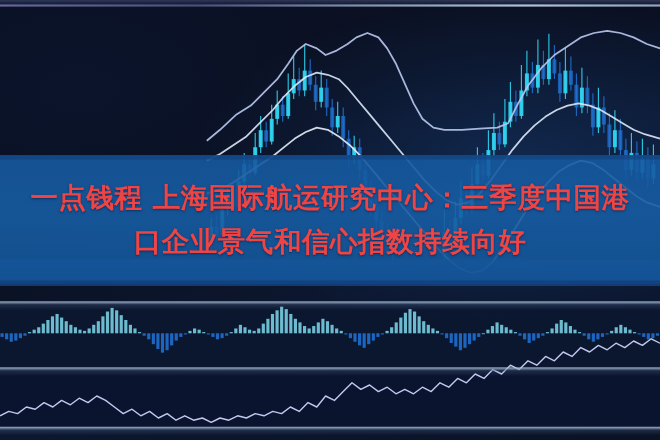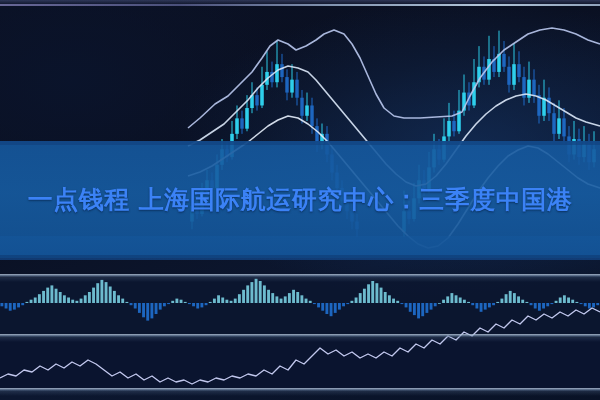--- a/index.html
+++ b/index.html
@@ -86,21 +86,21 @@
   .title-wrap {
     position: absolute;
     left: 0; right: 0;
     display: flex;
     flex-direction: column;
     align-items: center;
     justify-content: center;
     z-index: 40;
   }
   .title-line {
-    color: #3b82f6;
+    color: #ef4444;
     font-weight: bold;
     font-size: 25px;
     line-height: 40px;
     letter-spacing: 0.5px;
     white-space: nowrap;
     text-shadow: 0 1px 2px rgba(0,20,50,0.55);
   }
   svg { display: block; }
 </style>
 </head>
@@ -445,15 +445,16 @@
   <div class="sep-glow" style="top:388px;"></div>
   <div class="sep" style="top:388px;"></div>
 
   <div class="banner" id="banner-el" style="top: 141px; height: 117px;">
     <div class="banner-top-edge" style="top:0;"></div>
     <div class="banner-bottom-edge" style="bottom:0;"></div>
   </div>
 
   <div class="title-wrap" id="title-wrap-el" style="top: 141px; height: 117px;">
     <div class="title-line">一点钱程 上海国际航运研究中心：三季度中国港</div>
+    <div class="title-line">口企业景气和信心指数持续向好</div>
   </div>
 
 </div>
 
 </body></html>

